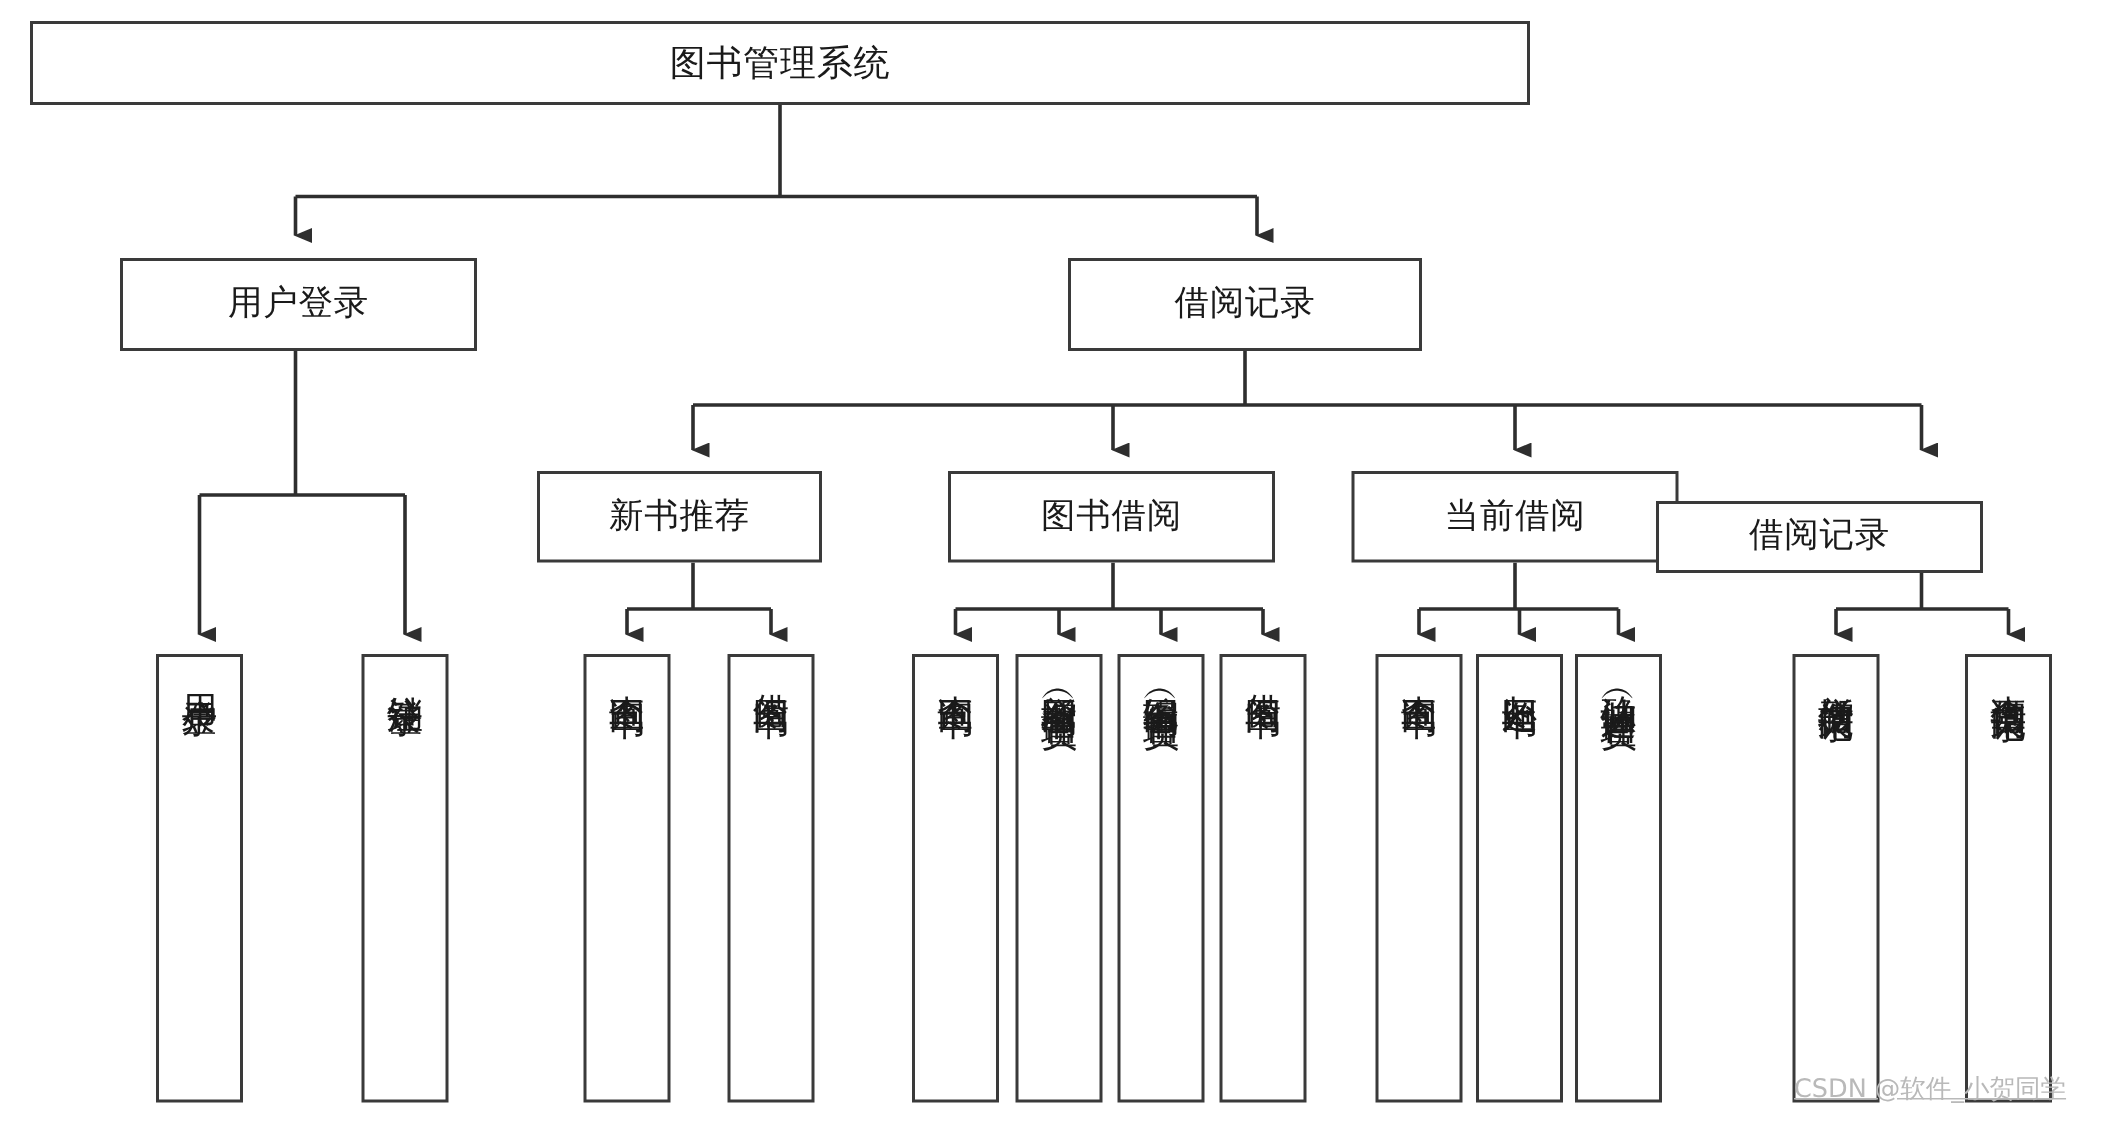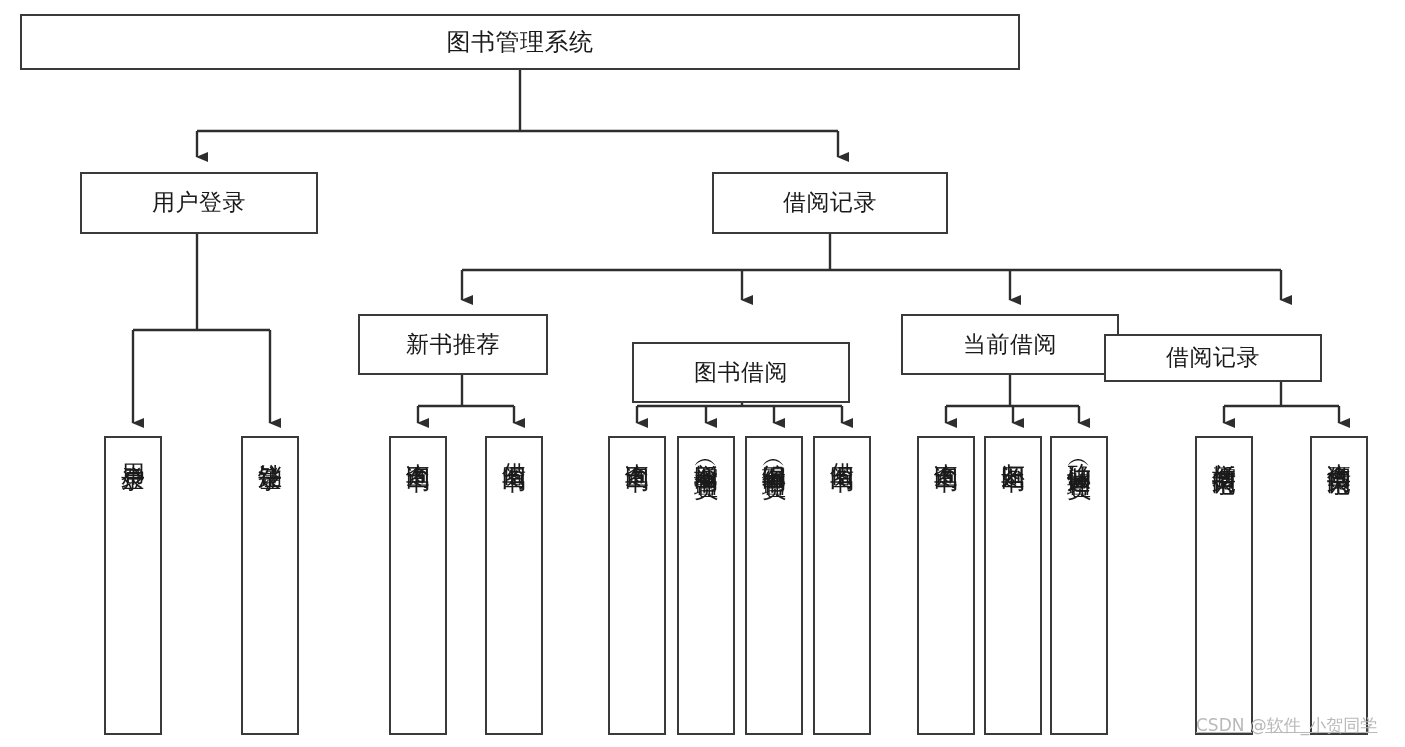--- a/index.html
+++ b/index.html
@@ -135,21 +135,21 @@
   <div class="node horiz" style="left:80px; top:172px; width:238px; height:62px;">
     <span class="lbl">用户登录</span>
   </div>
   <div class="node horiz" style="left:712px; top:172px; width:236px; height:62px;">
     <span class="lbl">借阅记录</span>
   </div>
 
   <div class="node horiz" style="left:346px; top:314px; width:190px; height:61px;margin-left:12px;">
     <span class="lbl">新书推荐</span>
   </div>
-  <div class="node horiz" style="left:632px; top:314px; width:218px; height:61px;margin-top:28px;">
+  <div class="node horiz" style="left:632px; top:314px; width:218px; height:61px;">
     <span class="lbl">图书借阅</span>
   </div>
   <div class="node horiz" style="left:901px; top:314px; width:218px; height:61px;">
     <span class="lbl">当前借阅</span>
   </div>
   <div class="node horiz" style="left:1104px; top:314px; width:218px; height:48px;margin-top:20px;">
     <span class="lbl">借阅记录</span>
   </div>
 
   <div class="node vert" style="left:104px; top:436px; width:58px; height:299px;">

